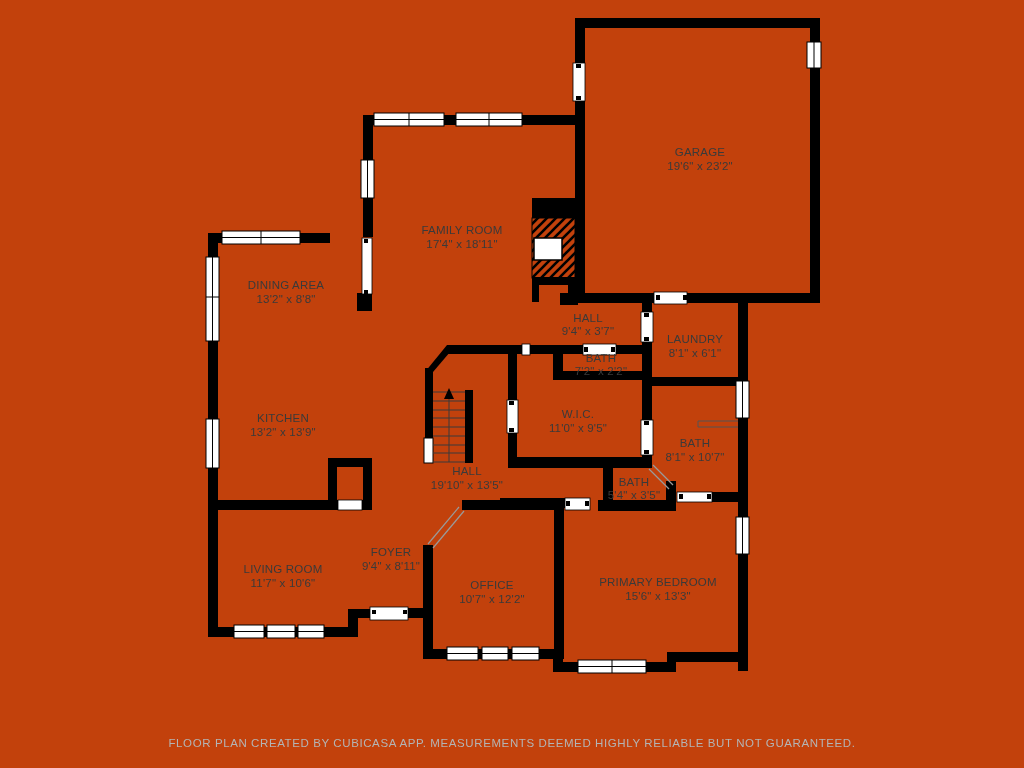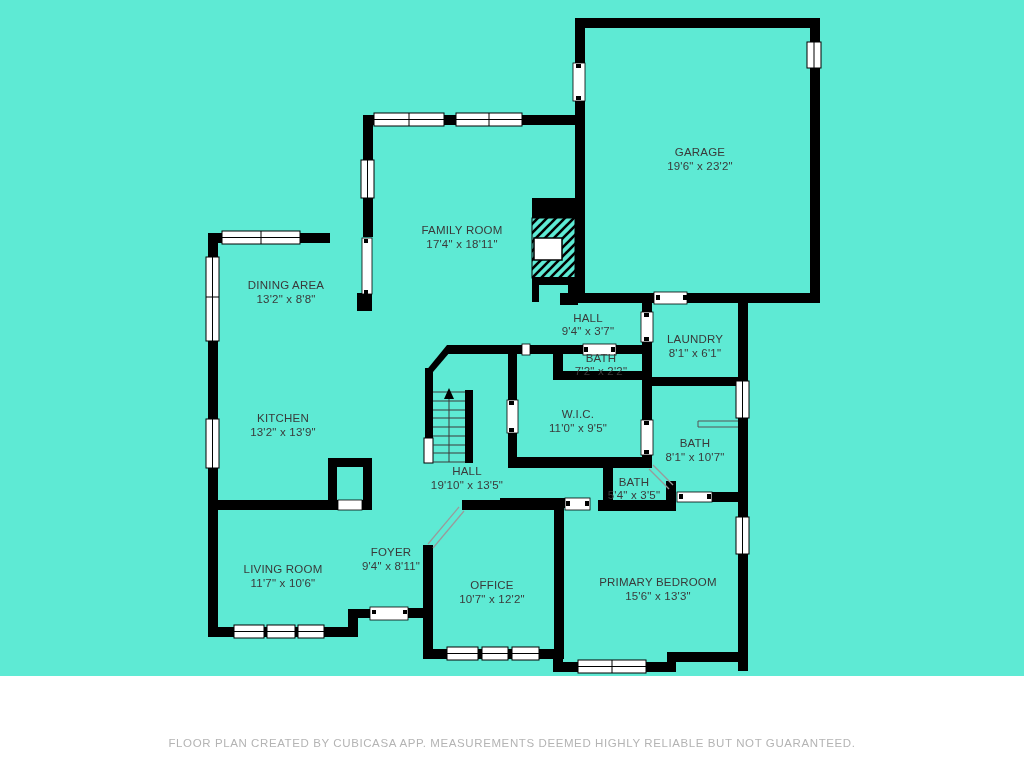--- a/index.html
+++ b/index.html
@@ -1,17 +1,17 @@
 <!DOCTYPE html>
 <html><head>
 <meta charset="utf-8">
 <style>
   html,body{margin:0;padding:0;background:#ffffff;width:1024px;height:768px;overflow:hidden;}
   body{font-family:"Liberation Sans", sans-serif;}
-  #plan-wrap{position:relative;width:1024px;height:676px;background:#5eead4;}
+  #plan-wrap{position:relative;width:1024px;height:768px;background:#c2410c;}
   svg{display:block;}
   .rname, .rdims{
     font-family:"Liberation Sans", sans-serif;
     font-size:11.5px;
     fill:#3a3a3a;
     letter-spacing:0.2px;
   }
   .footer-text{
     font-family:"Liberation Sans", sans-serif;
     font-size:11.5px;

